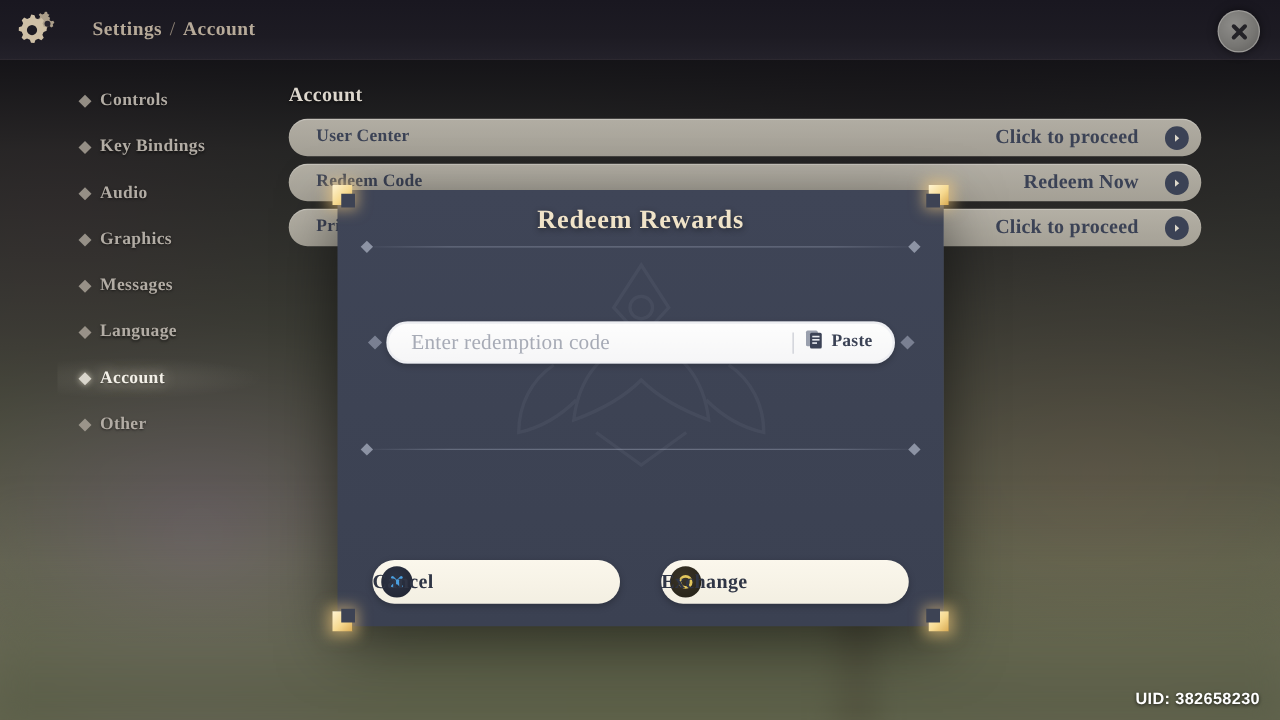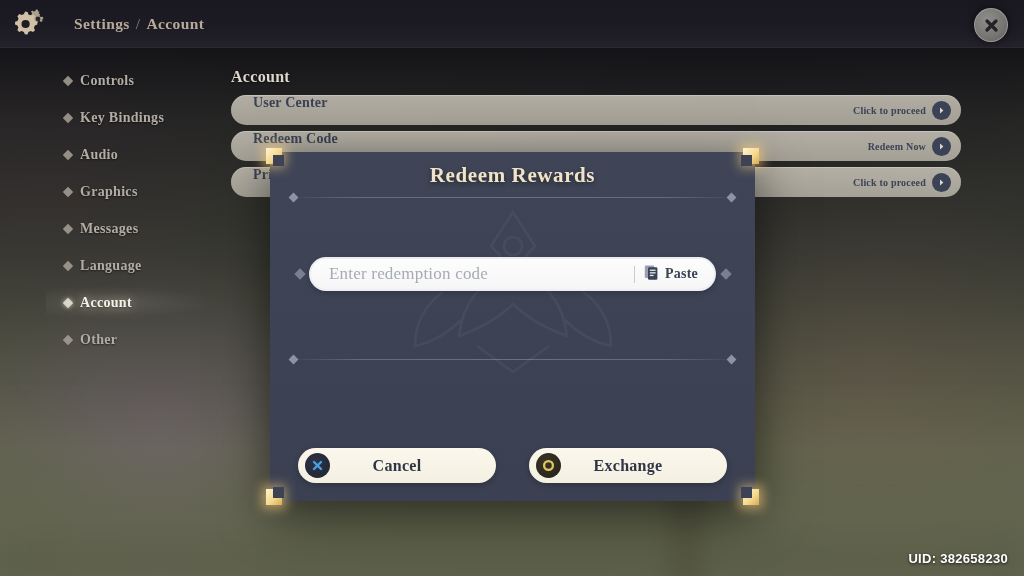--- a/index.html
+++ b/index.html
@@ -146,38 +146,38 @@
     font-weight: 700;
     letter-spacing: 0.3px;
     margin-bottom: 9px;
     text-shadow: 0 1px 2px rgba(0,0,0,0.5);
   }
   .acct-row {
     height: 30px;
     margin-bottom: 6px;
     border-radius: 15px;
     background: linear-gradient(180deg, rgba(214,209,196,0.80) 0%, rgba(198,193,180,0.78) 100%);
-    display: flex; 
+    display: flex; align-items: center;
     padding: 0 10px 0 22px;
     cursor: pointer;
     box-shadow: inset 0 1px 0 rgba(255,255,255,0.25);
   }
   .acct-row .rlabel {
     color: #3b4255;
     font-size: 14px;
     font-weight: 700;
     letter-spacing: 0.2px;
   }
   .acct-row .raction {
     margin-left: auto;
     color: #3b4255;
-    font-size: 10px;
+    font-size: 16px;
     font-weight: 700;
     letter-spacing: 0.2px;
-    display: flex; align-items: center; gap: 6px;
+    display: flex; align-items: center; gap: 21px;
   }
   .arrow-circ {
     width: 19px; height: 19px; border-radius: 50%;
     background: #3b4255;
     display: flex; align-items: center; justify-content: center;
     flex: 0 0 auto;
   }
 
   
   .uid {
@@ -319,21 +319,21 @@
     display: flex; align-items: center; justify-content: center;
   }
   .badge.cancel {
     background: radial-gradient(circle at 42% 36%, #2d3344 0%, #252a39 60%, #1d222f 100%);
   }
   .badge.exchange {
     background: radial-gradient(circle at 42% 36%, #3a3428 0%, #2c281d 62%, #221f16 100%);
   }
   .dlg-btn .btext {
     position: absolute; left: 0; right: 0;
-    text-align: center;
+    text-align: left;
     color: #2f3545;
     font-size: 16px;
     font-weight: 700;
     letter-spacing: 0.3px;
     pointer-events: none;
   }
 
   
   .corner {
     position: absolute;

